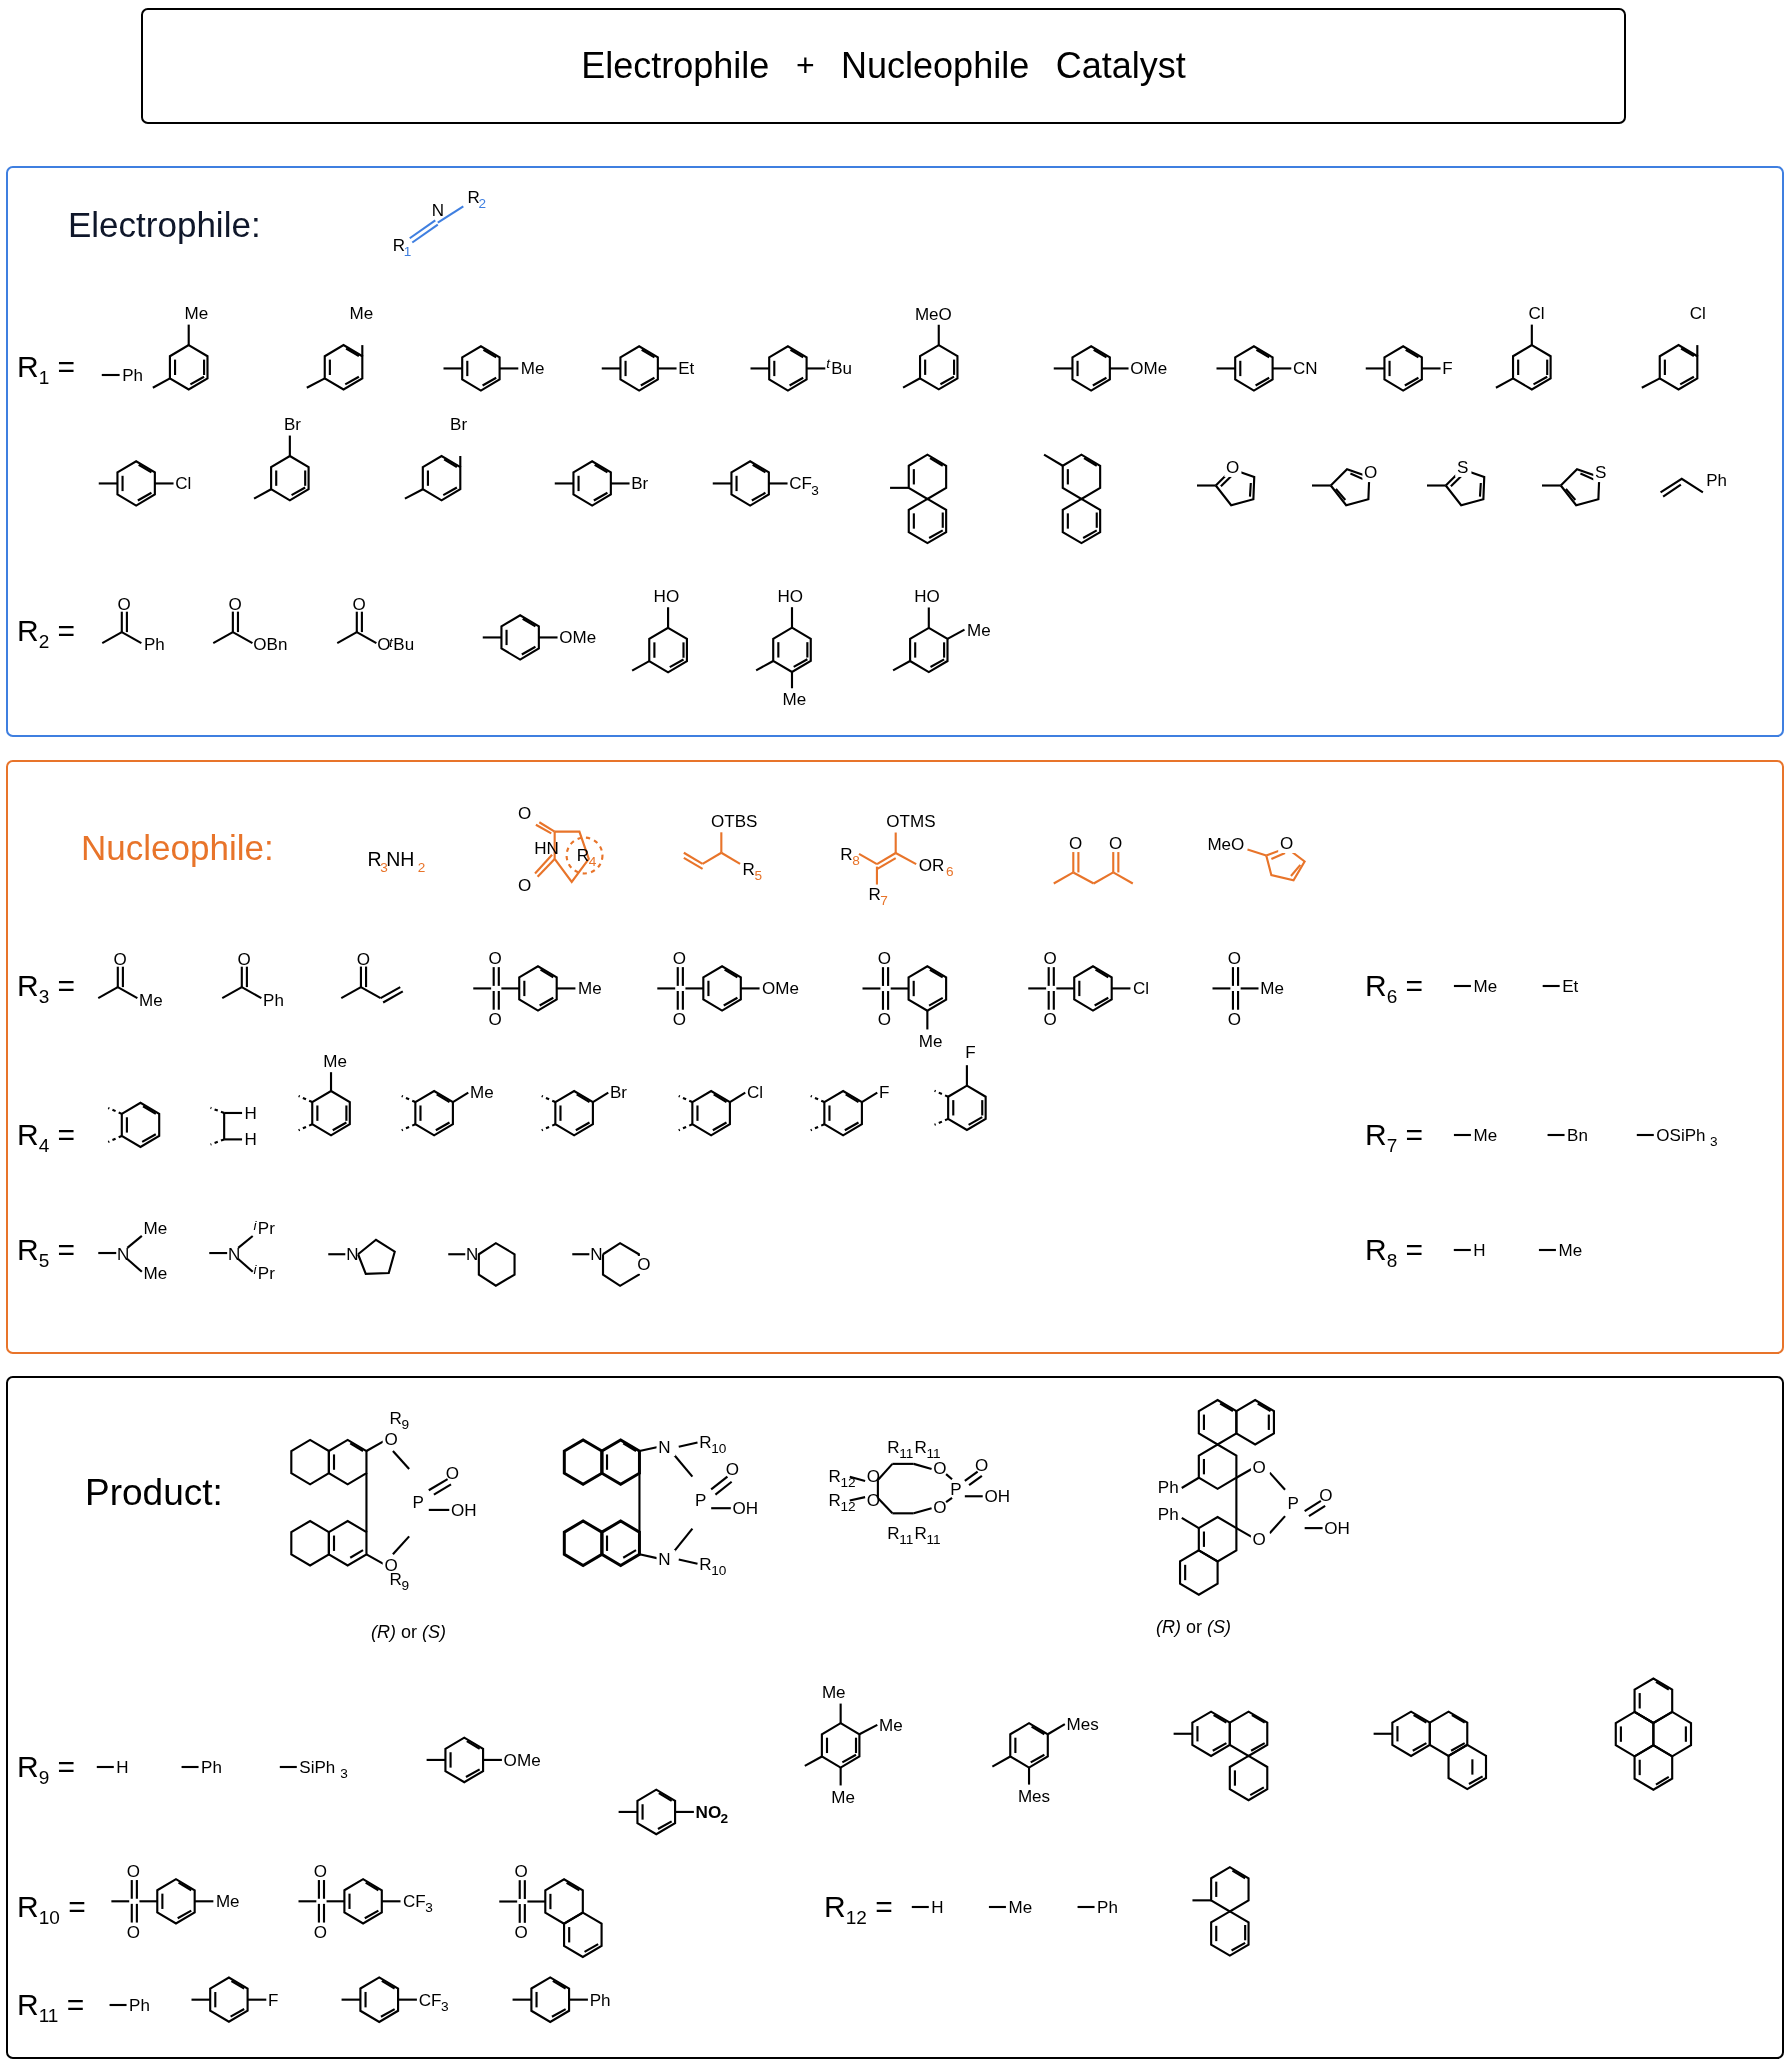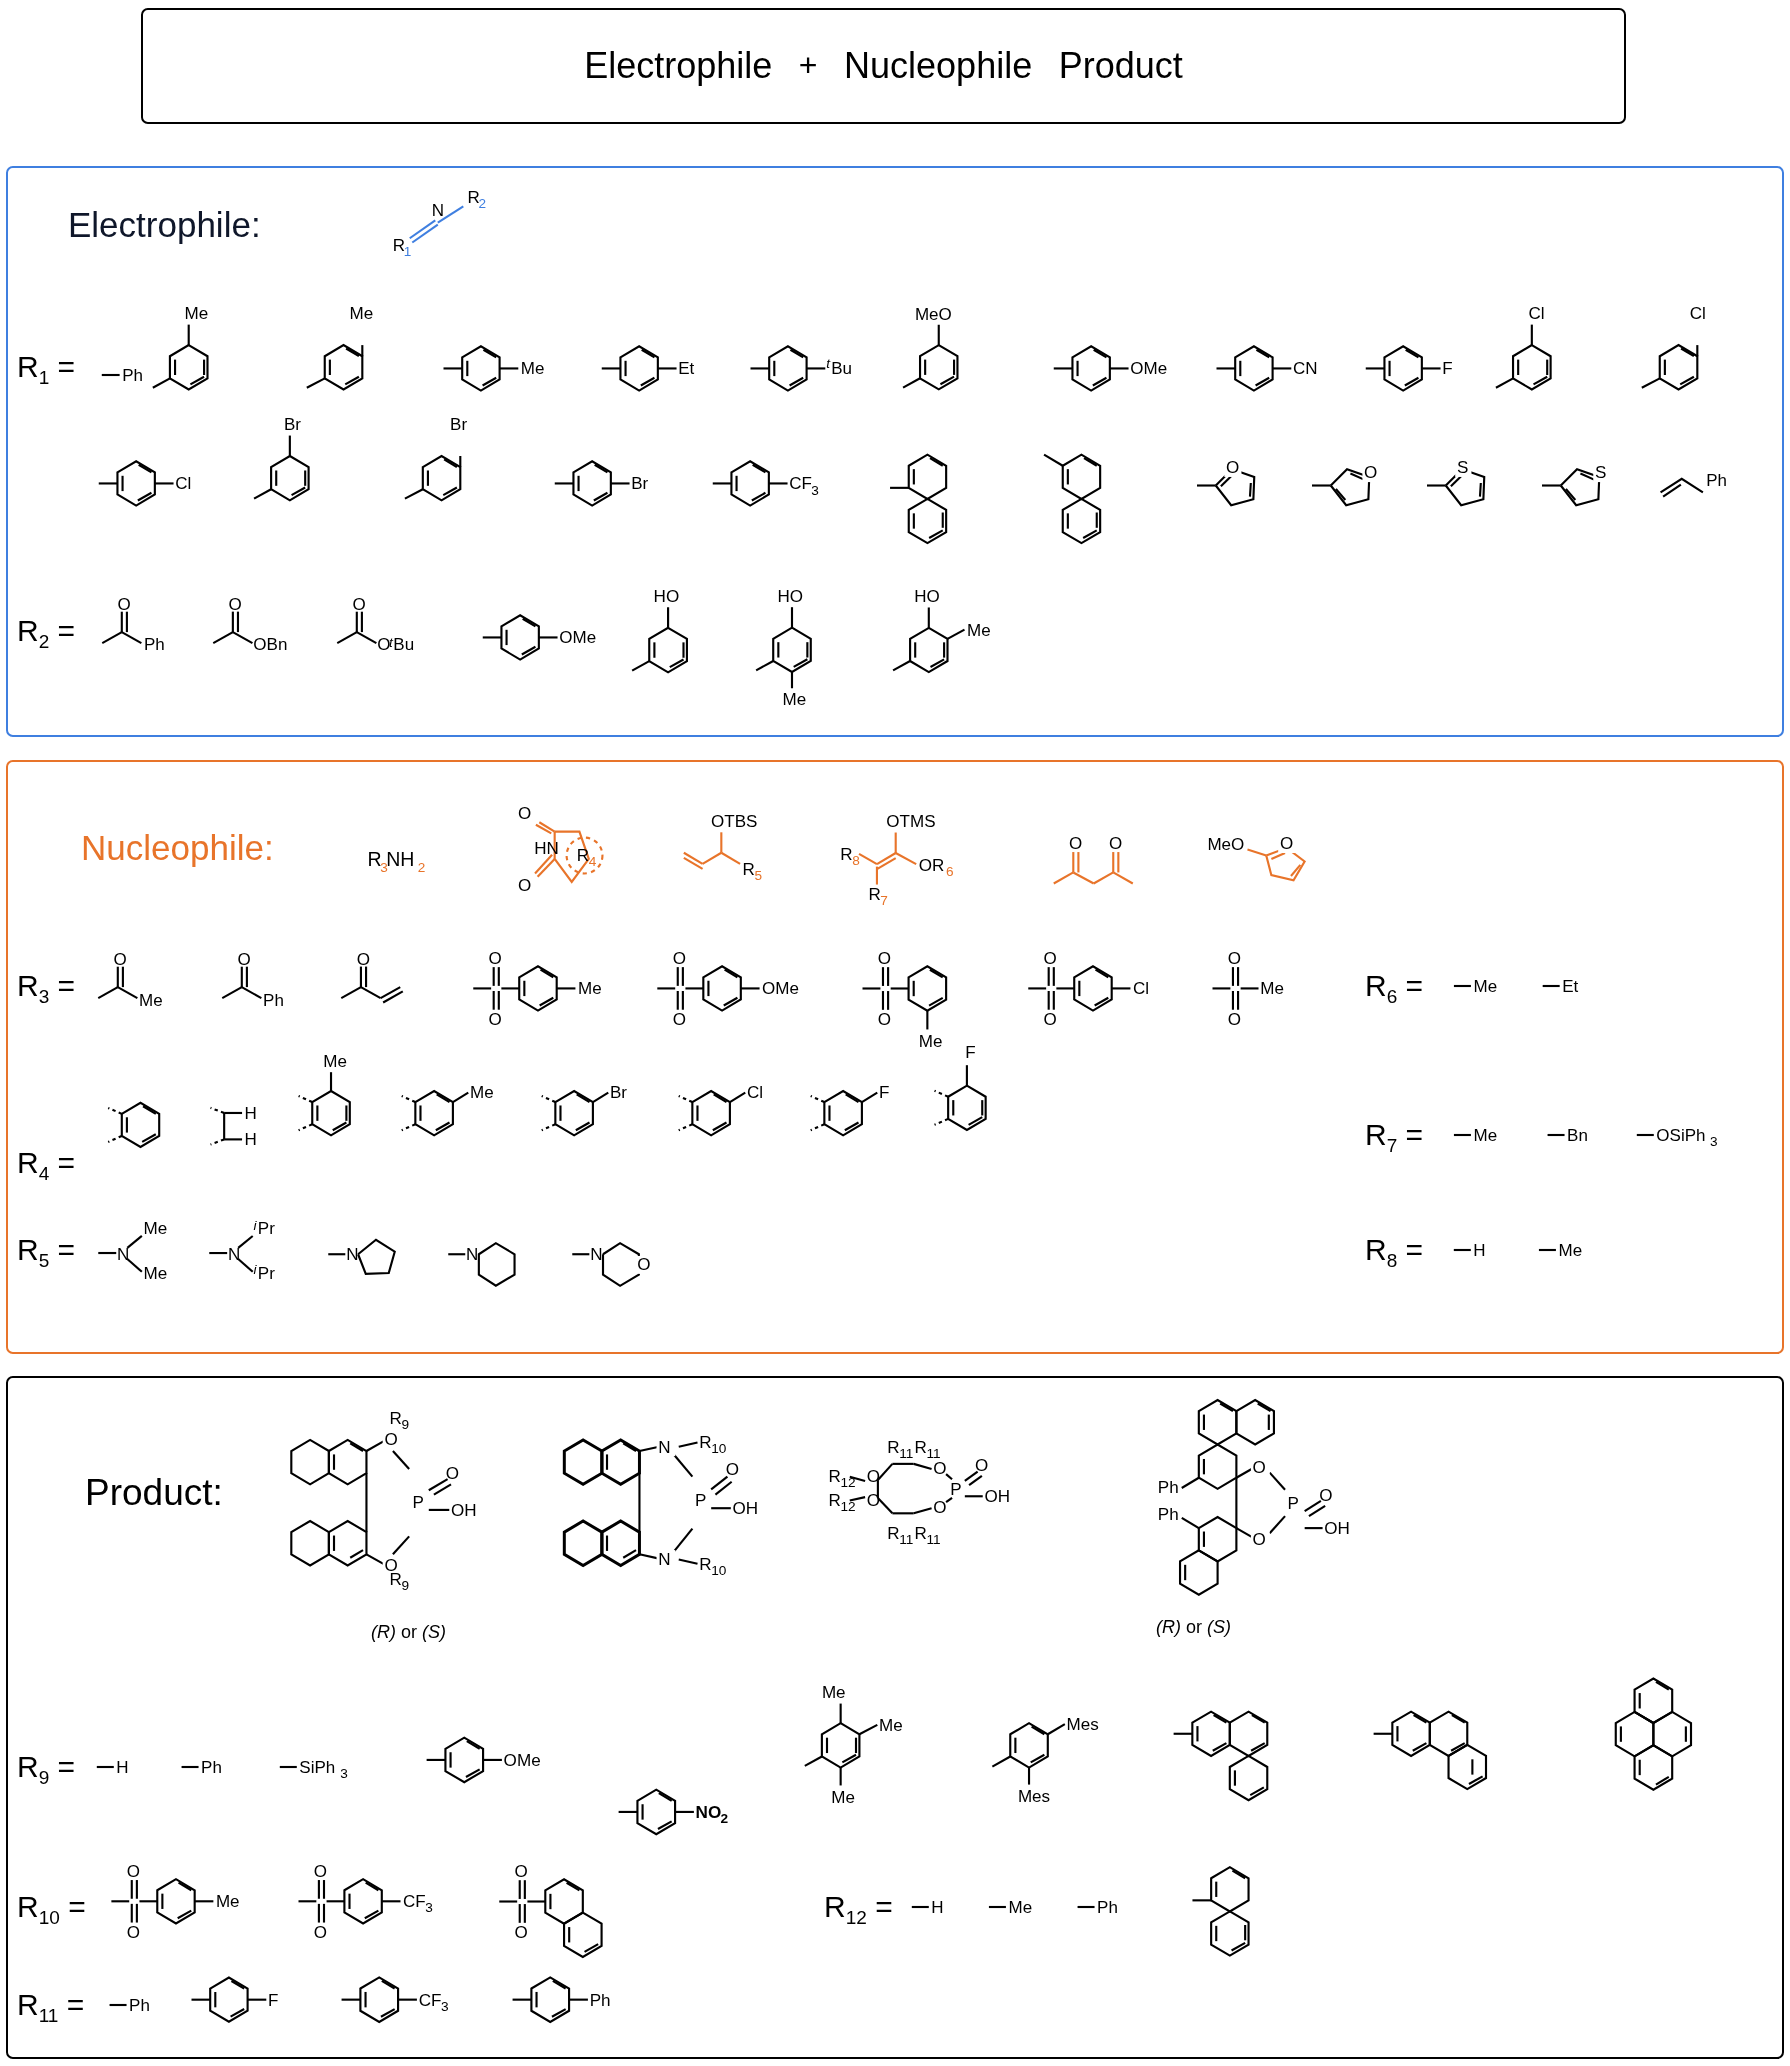--- a/index.html
+++ b/index.html
@@ -149,21 +149,21 @@
 </head>
 <body>
 
 <div id="page">
 
   <div class="scheme-box">
     <div class="scheme-row">
       <span class="scheme-term">Electrophile</span>
       <span class="scheme-plus">+</span>
       <span class="scheme-term">Nucleophile</span>
-      <span class="scheme-term">Product</span>
+      <span class="scheme-term">Catalyst</span>
     </div>
   </div>
 
   <div class="panel panel-electrophile"></div>
   <div class="panel-title title-electrophile">Electrophile:</div>
 
   <div class="sub" style="left:384px; top:183px;">
     <svg width="111" height="85" viewBox="0 0 260 200">
       <g stroke="#3f7fe0" stroke-width="5" fill="none">
         <line x1="60" y1="130" x2="120" y2="88"></line>
@@ -817,21 +817,21 @@
         <text class="txt" x="52" y="54">Me</text>
       </svg>
   </div>
   <div class="sub" style="left:1540px; top:969px;">
     <svg width="64" height="34" viewBox="0 0 150 80">
         <line x1="6" y1="40" x2="46" y2="40" stroke="#000" stroke-width="5"></line>
         <text class="txt" x="52" y="54">Et</text>
       </svg>
   </div>
 
-  <div class="rlabel" style="left:17px; top:1146px;text-align:center;">R<sub>4</sub> =</div>
+  <div class="rlabel" style="left:17px; top:1118px;text-align:center;">R<sub>4</sub> =</div>
   <div class="sub" style="left:98px; top:1084px;">
     <svg width="85" height="98" viewBox="0 0 200 230">
       <g stroke="#000" stroke-width="5" fill="none">
         <polygon points="56,70 100,44 144,70 144,122 100,148 56,122"></polygon>
         <line x1="68" y1="78" x2="68" y2="114"></line>
         <line x1="106" y1="52" x2="136" y2="70"></line>
         <line x1="104" y1="136" x2="136" y2="118"></line>
       </g>
       <g stroke="#000" stroke-width="5" stroke-dasharray="8 8">
         <line x1="56" y1="70" x2="24" y2="56"></line>

